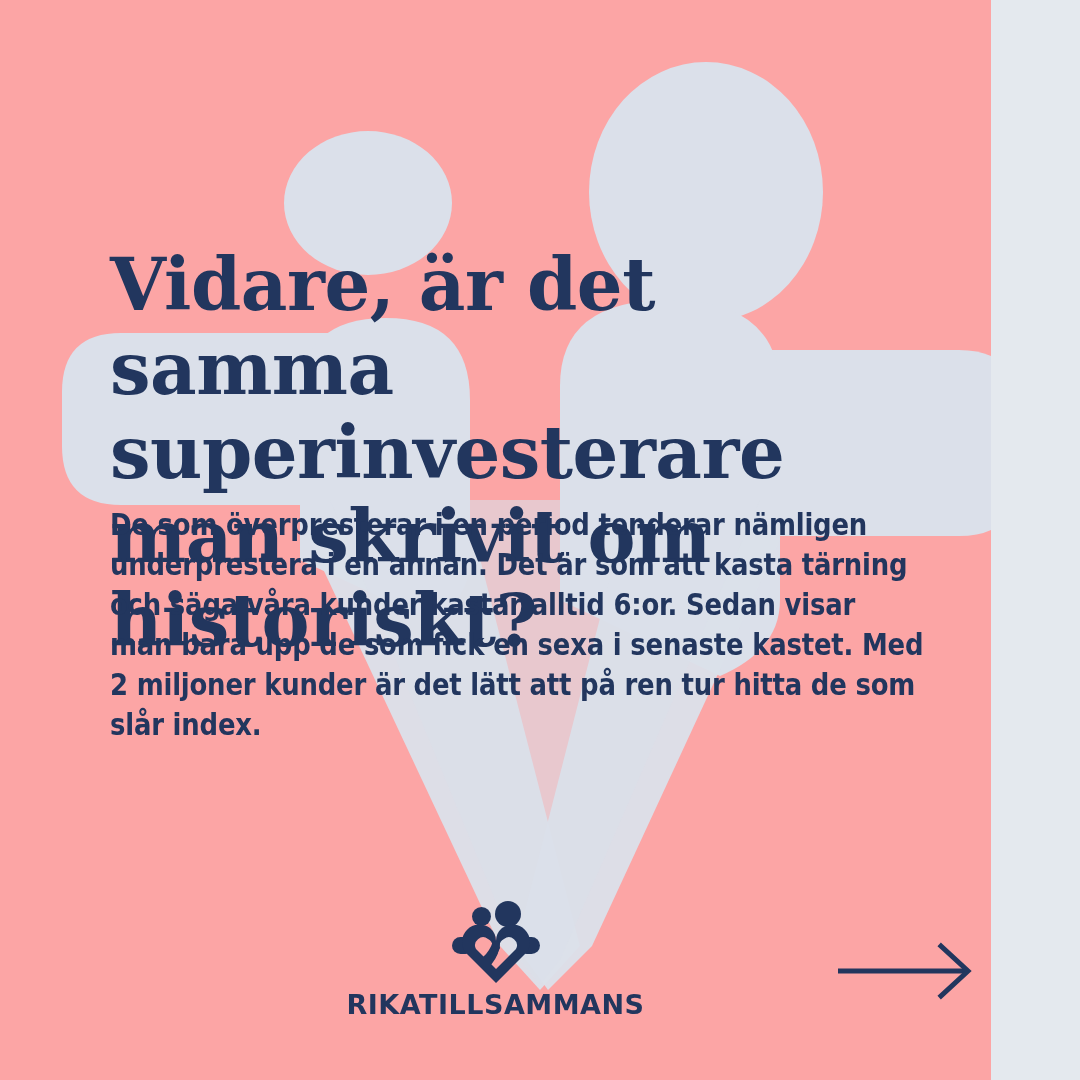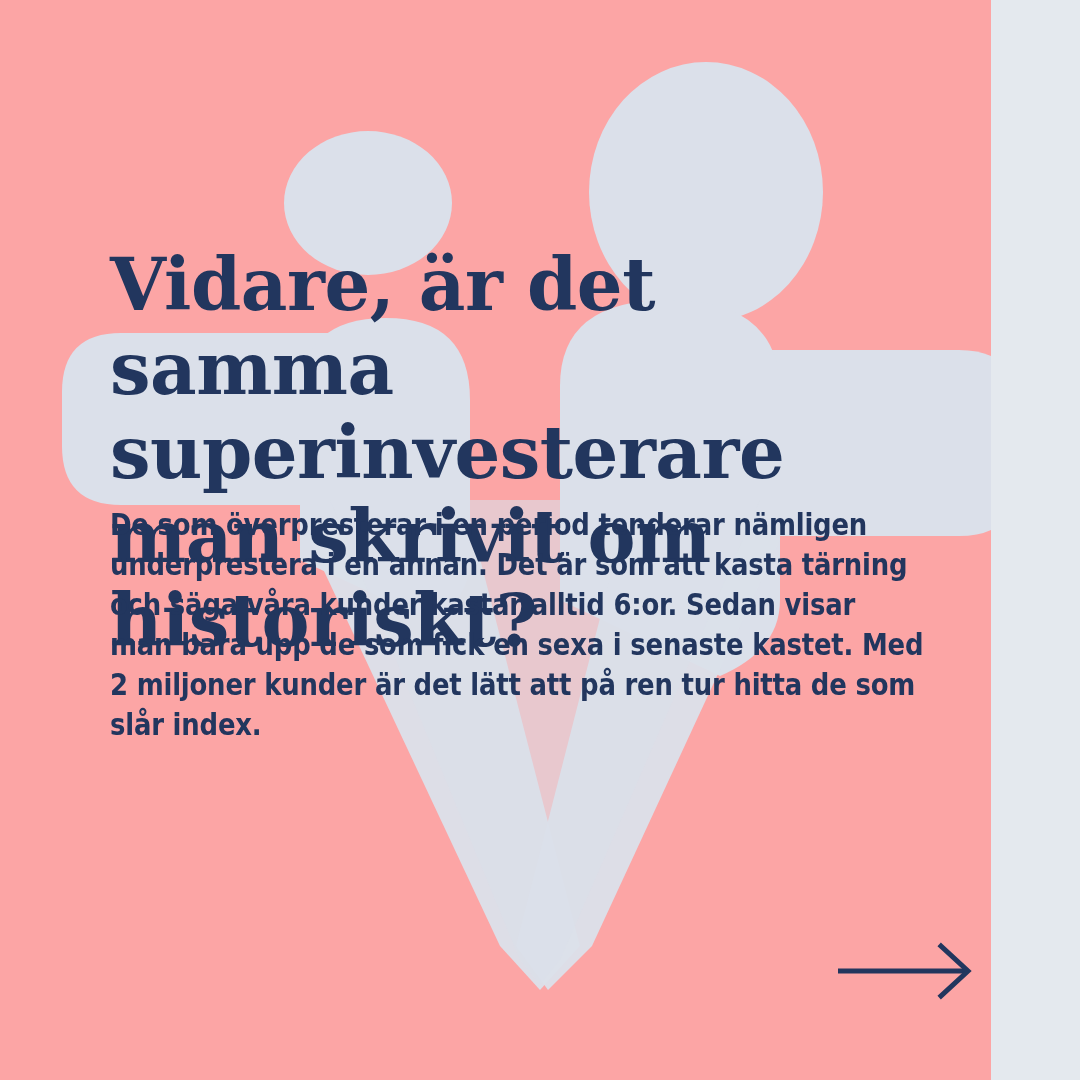--- a/index.html
+++ b/index.html
@@ -143,19 +143,53 @@
       <path d="M 300 520 L 470 520 L 580 946 L 540 990 L 500 946 Z" opacity="0.95"></path>
       <path d="M 780 540 L 620 540 L 516 946 L 548 990 L 592 946 Z" opacity="0.95"></path>
       <path d="M 330 500 L 760 500 L 560 960 L 540 985 L 520 960 Z" opacity="0.6"></path>
     </g>
   </svg>
 
   <h1 class="headline">Vidare, är det samma superinvesterare man skrivit om historiskt?</h1>
 
   <p class="body-copy">De som överpresterar i en period tenderar nämligen underprestera i en annan. Det är som att kasta tärning och säga våra kunder kastar alltid 6:or. Sedan visar man bara upp de som fick en sexa i senaste kastet. Med 2 miljoner kunder är det lätt att på ren tur hitta de som slår index.</p>
 
+  <div class="logo">
+    <svg class="logo-mark" width="92" height="84" viewBox="0 0 92 84" aria-hidden="true">
+      <g fill="#22365e">
+
+        <circle cx="31.5" cy="15.5" r="9.5"></circle>
+
+        <circle cx="58" cy="13" r="13"></circle>
+
+        <rect x="2" y="36" width="22" height="17" rx="8.5"></rect>
+
+        <rect x="68" y="36" width="22" height="17" rx="8.5"></rect>
+
+        <path d="M 46 82
+                 L 15.5 51.5
+                 A 17.5 17.5 0 0 1 40 27
+                 A 17.5 17.5 0 0 1 46 41
+                 A 17.5 17.5 0 0 1 52 27
+                 A 17.5 17.5 0 0 1 76.5 51.5
+                 L 46 82 Z
+                 M 46 68
+                 L 26 48
+                 A 8 8 0 0 1 38 38
+                 A 8 8 0 0 1 42 47
+                 L 46 55
+                 L 50 47
+                 A 8 8 0 0 1 54 38
+                 A 8 8 0 0 1 66 48
+                 L 46 68 Z" fill-rule="evenodd"></path>
+
+        <path d="M 43 40 Q 40 50 33 56 L 41 64 Q 50 53 50 41 Z"></path>
+      </g>
+    </svg>
+    <div class="logo-wordmark">RIKATILLSAMMANS</div>
+  </div>
 
   <svg class="next-arrow" viewBox="0 0 140 62" aria-hidden="false">
     <line x1="2" y1="31" x2="130" y2="31" stroke="#22365e" stroke-width="5"></line>
     <polyline points="105,6 132,31 105,56" fill="none" stroke="#22365e" stroke-width="5" stroke-linecap="square" stroke-linejoin="miter"></polyline>
   </svg>
 
 </div>
 
 </body></html>

